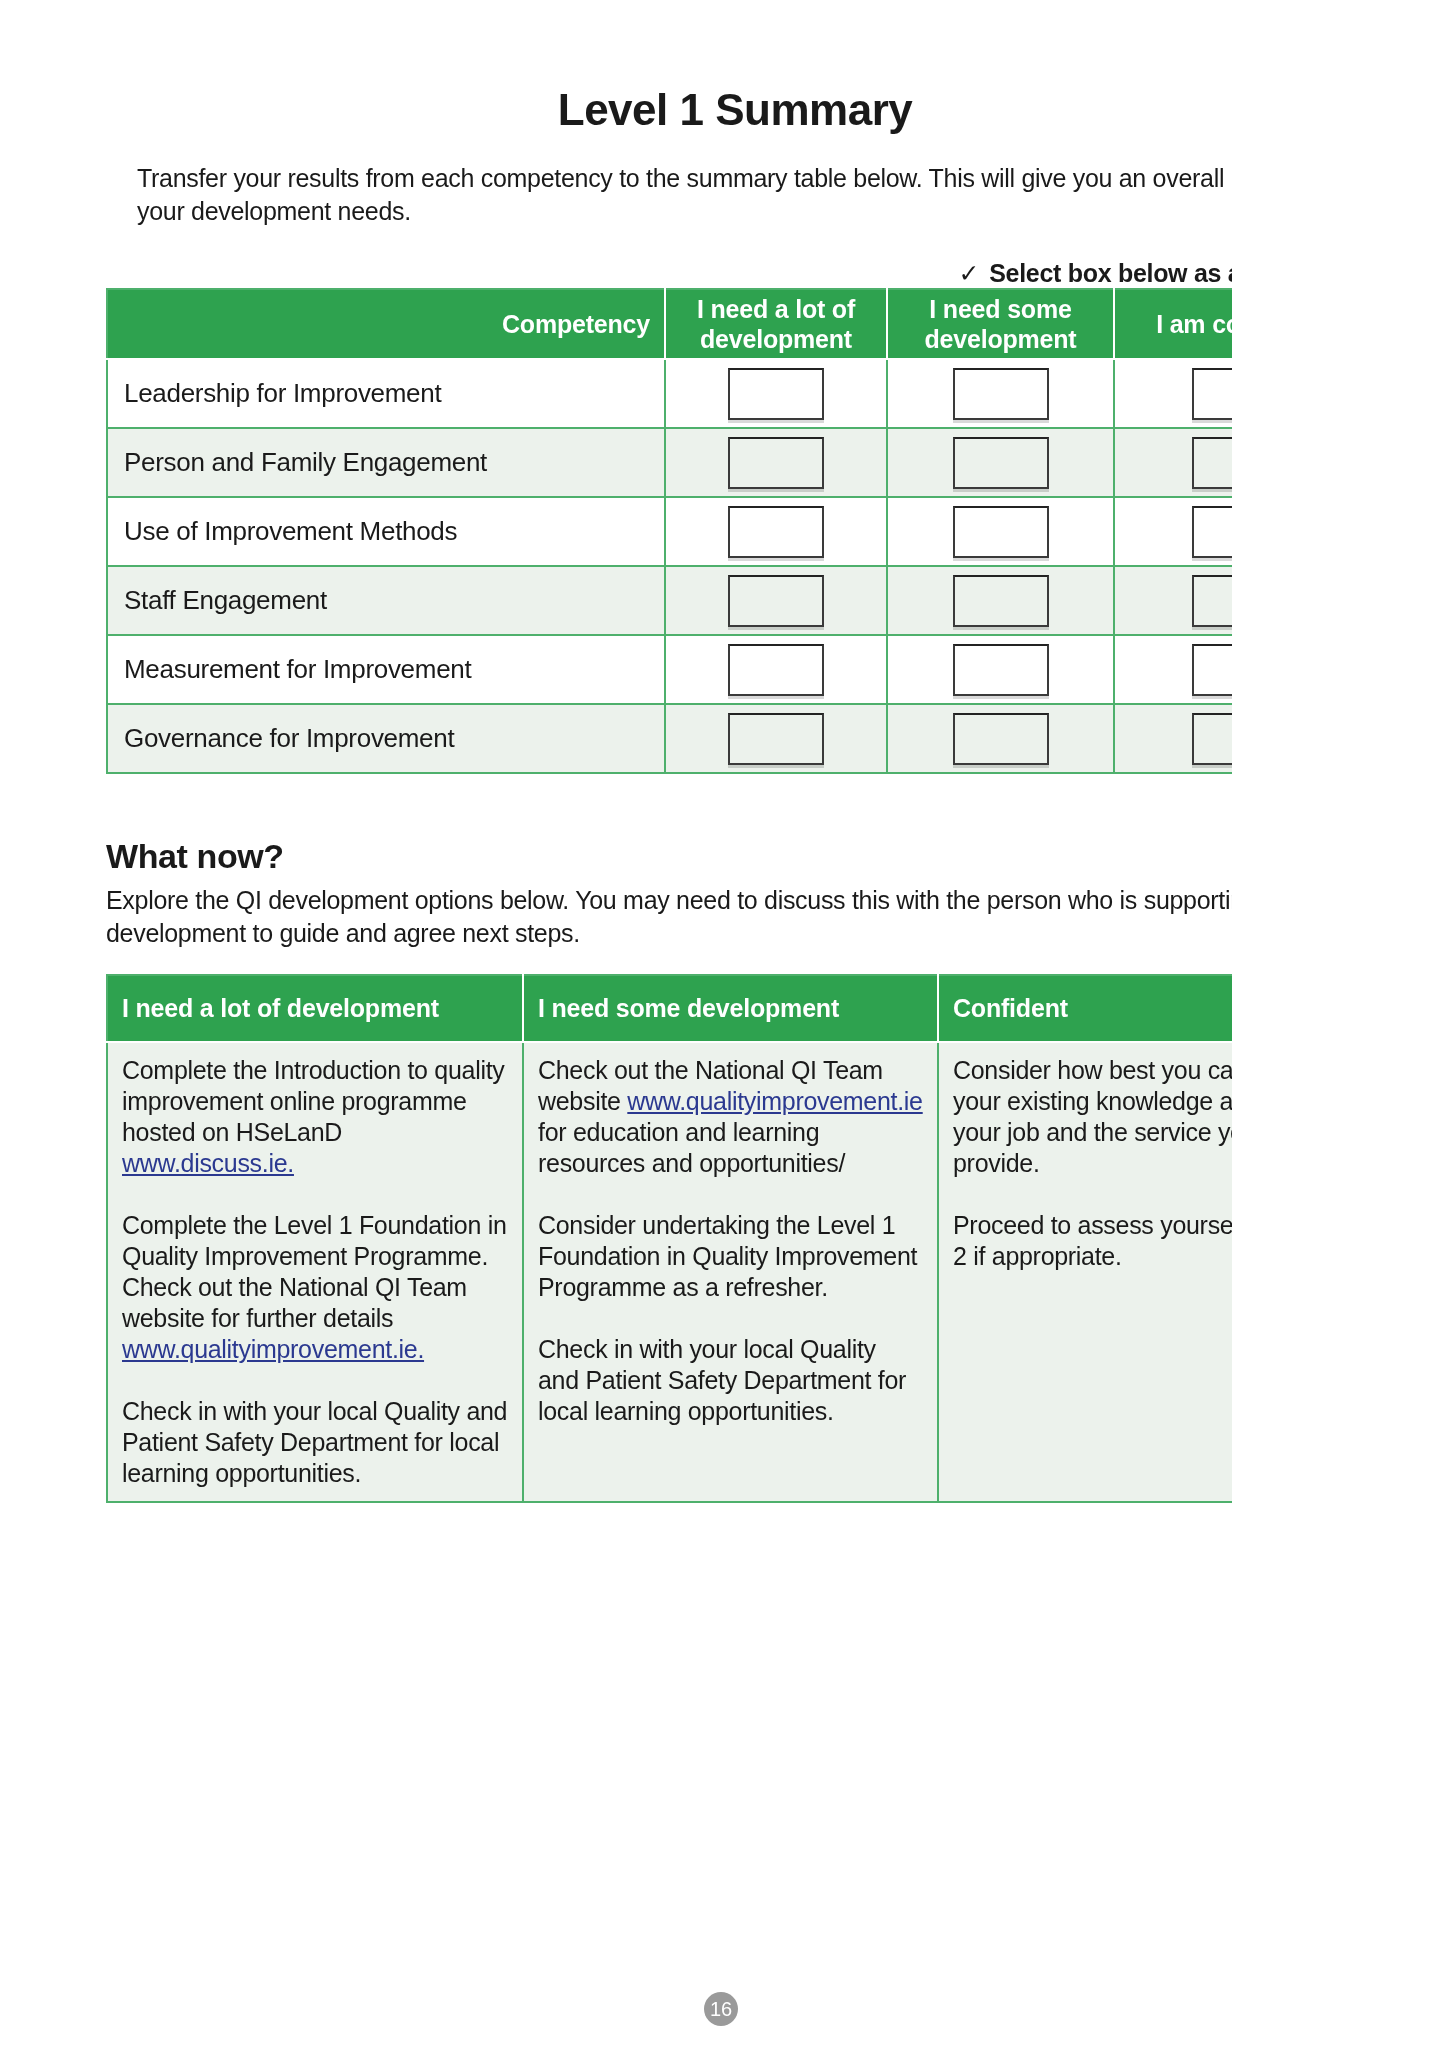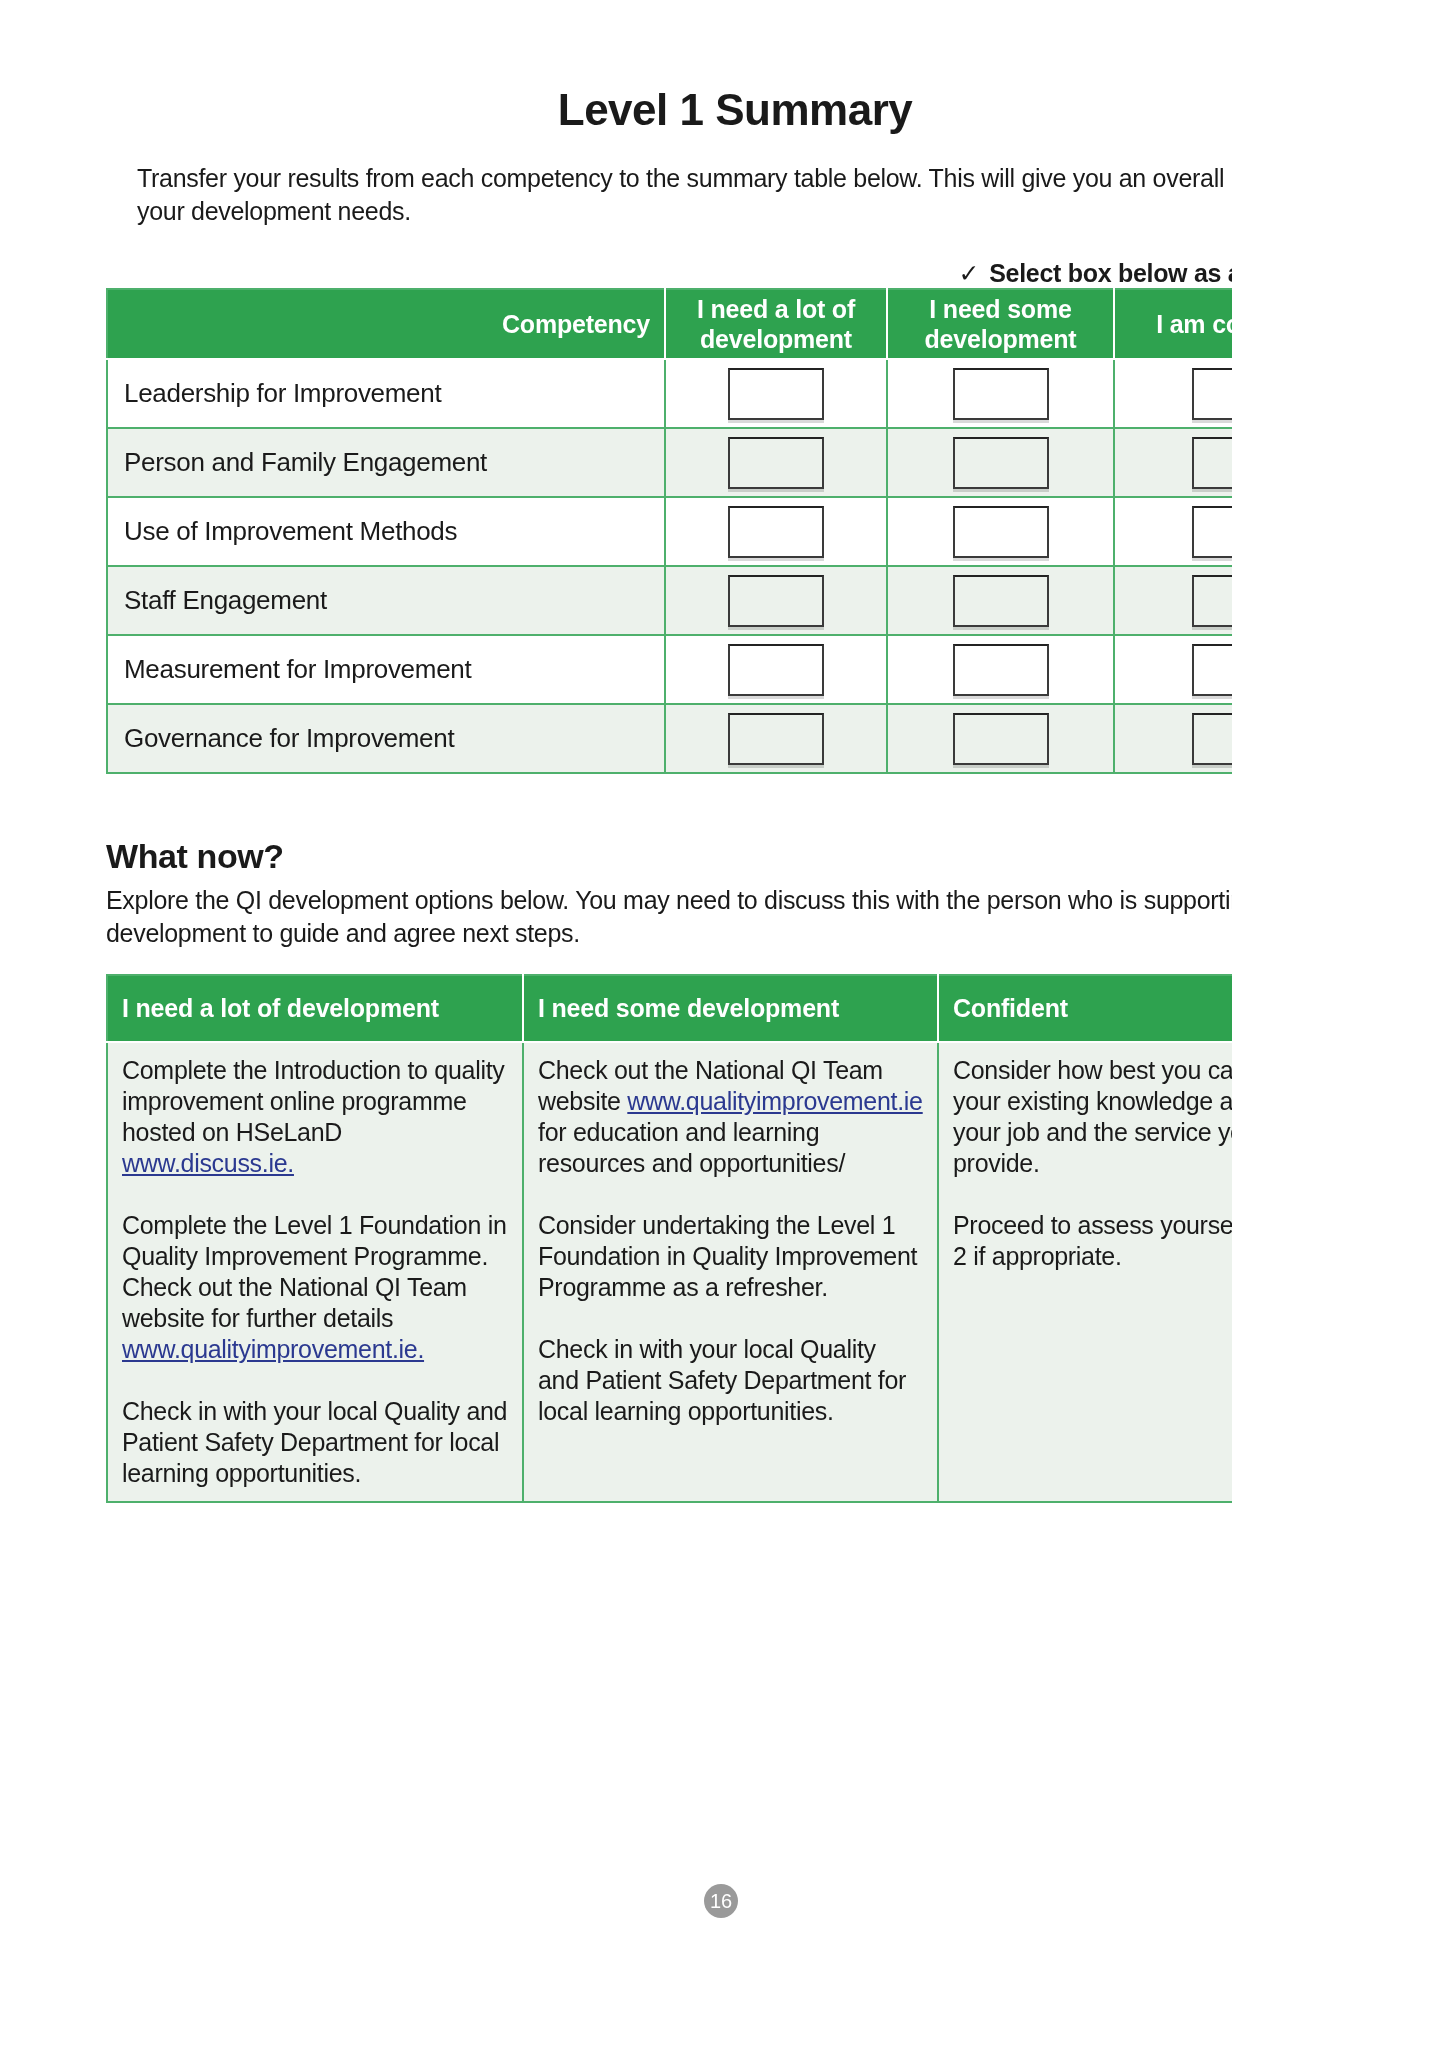--- a/index.html
+++ b/index.html
@@ -112,21 +112,21 @@
   table.options td.option-cell p + p { margin-top: 31px; }
   a.doclink {
     color: var(--link-blue, #2B3990);
     text-decoration: underline;
     cursor: pointer;
   }
 
   .page-circle {
     position: absolute;
     left: 704px;
-    top: 1884px;
+    top: 1992px;
     width: 34px;
     height: 34px;
     border-radius: 50%;
     background: var(--circle-grey, #9A9A9A);
     color: #ffffff;
     font-size: 20px;
     line-height: 34px;
     text-align: center;
   }
 </style>

